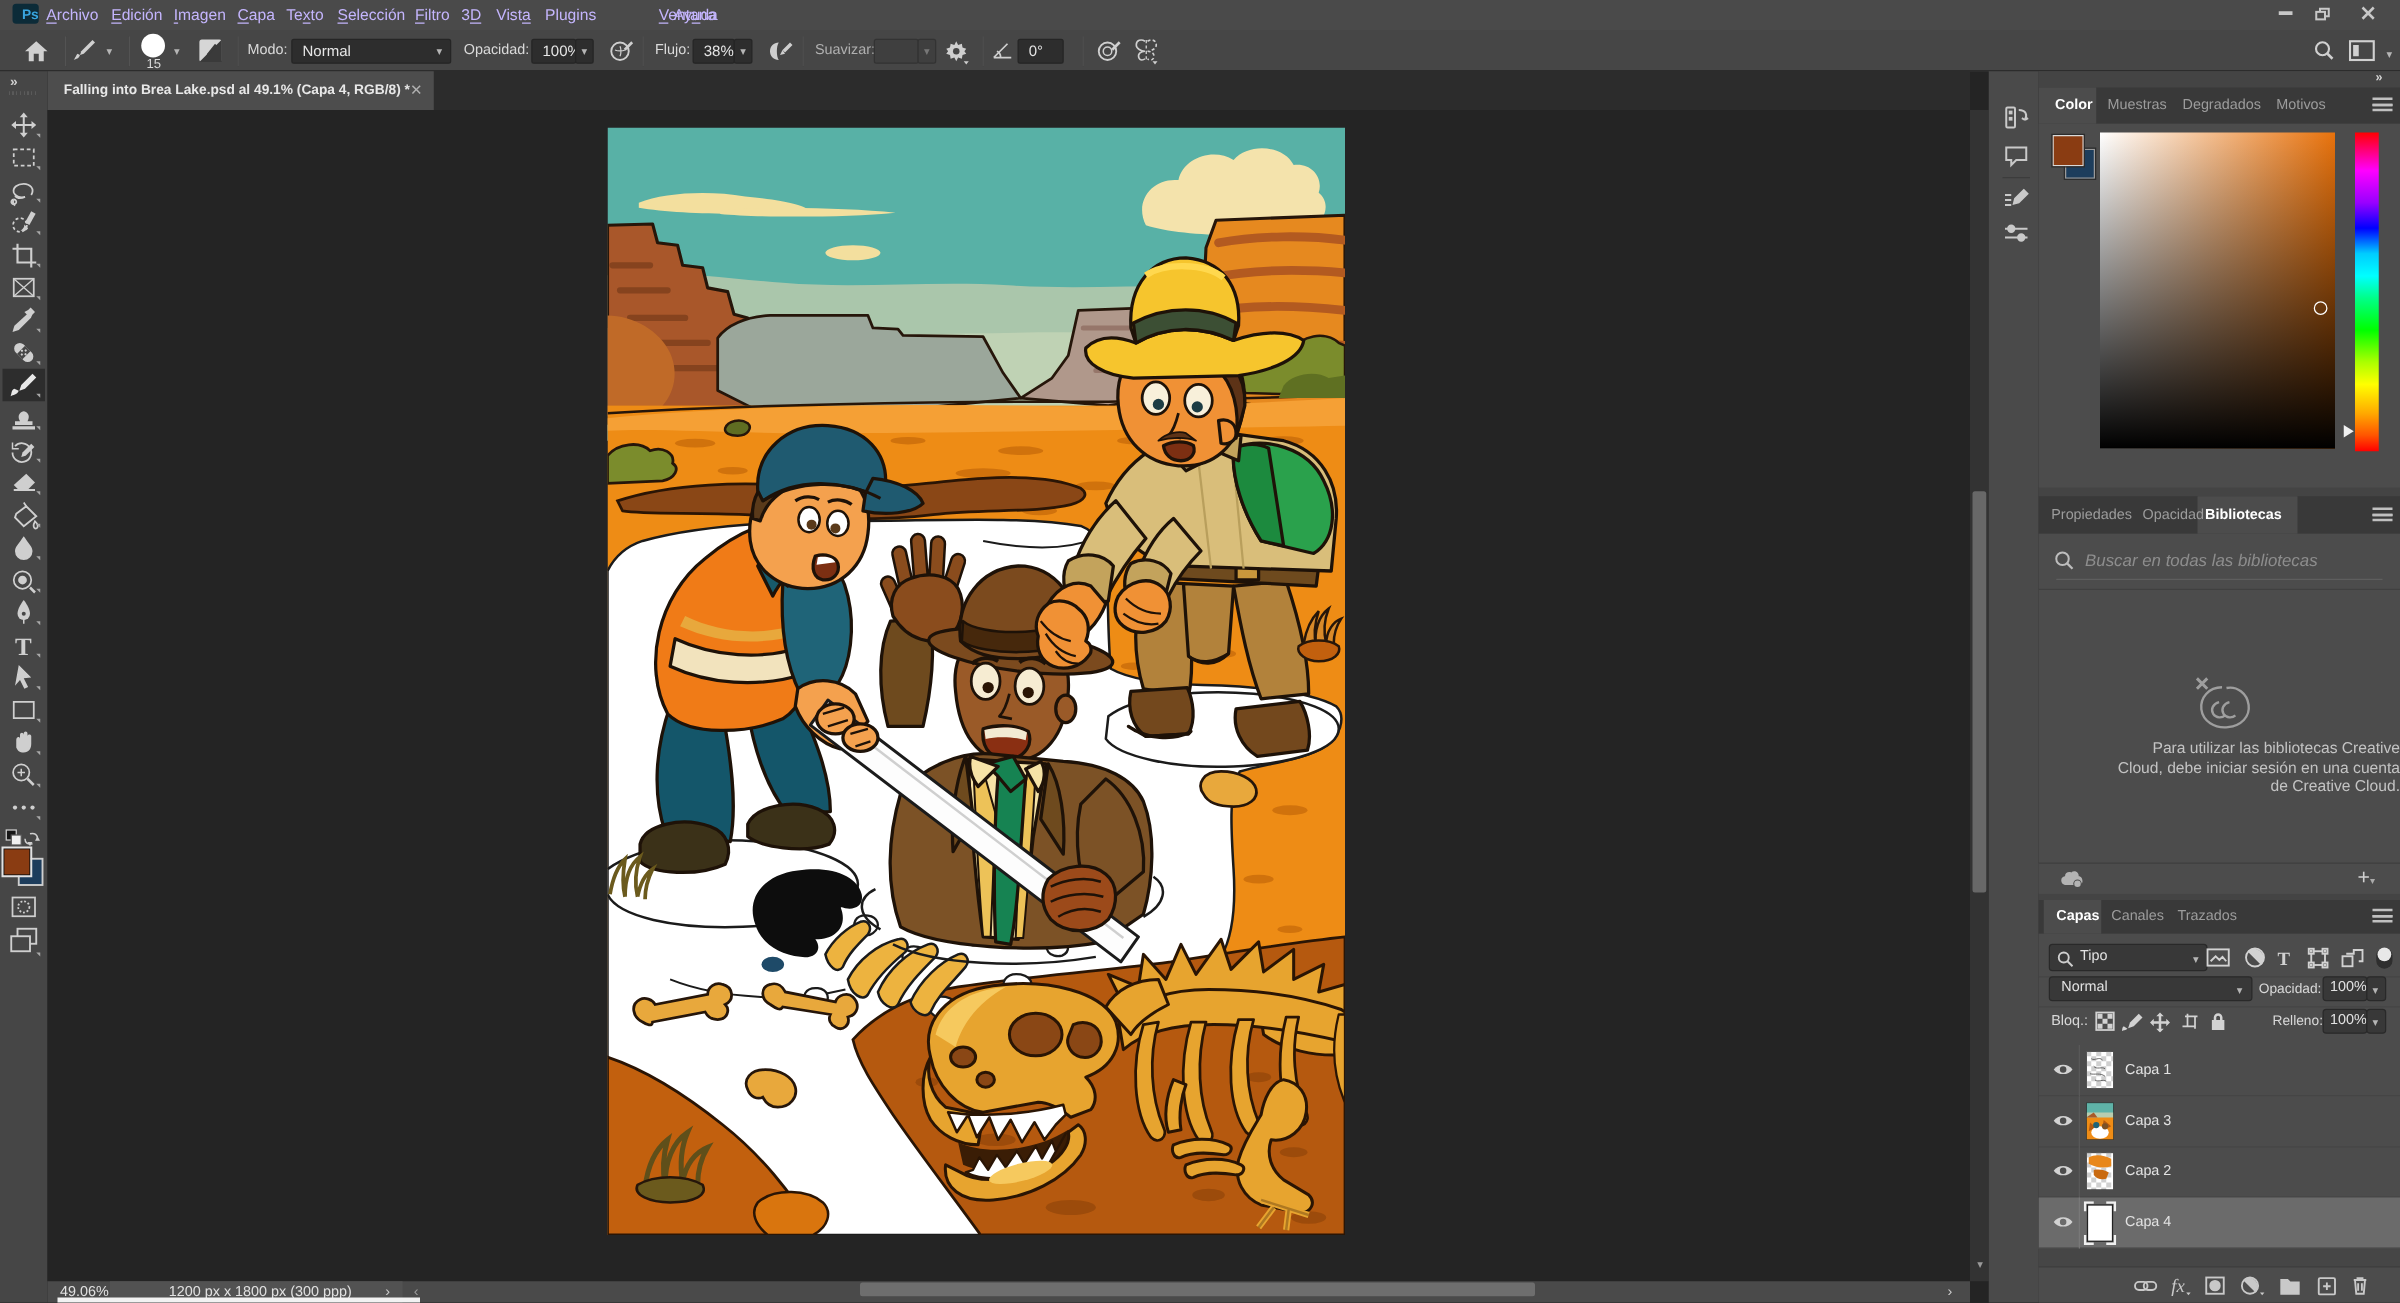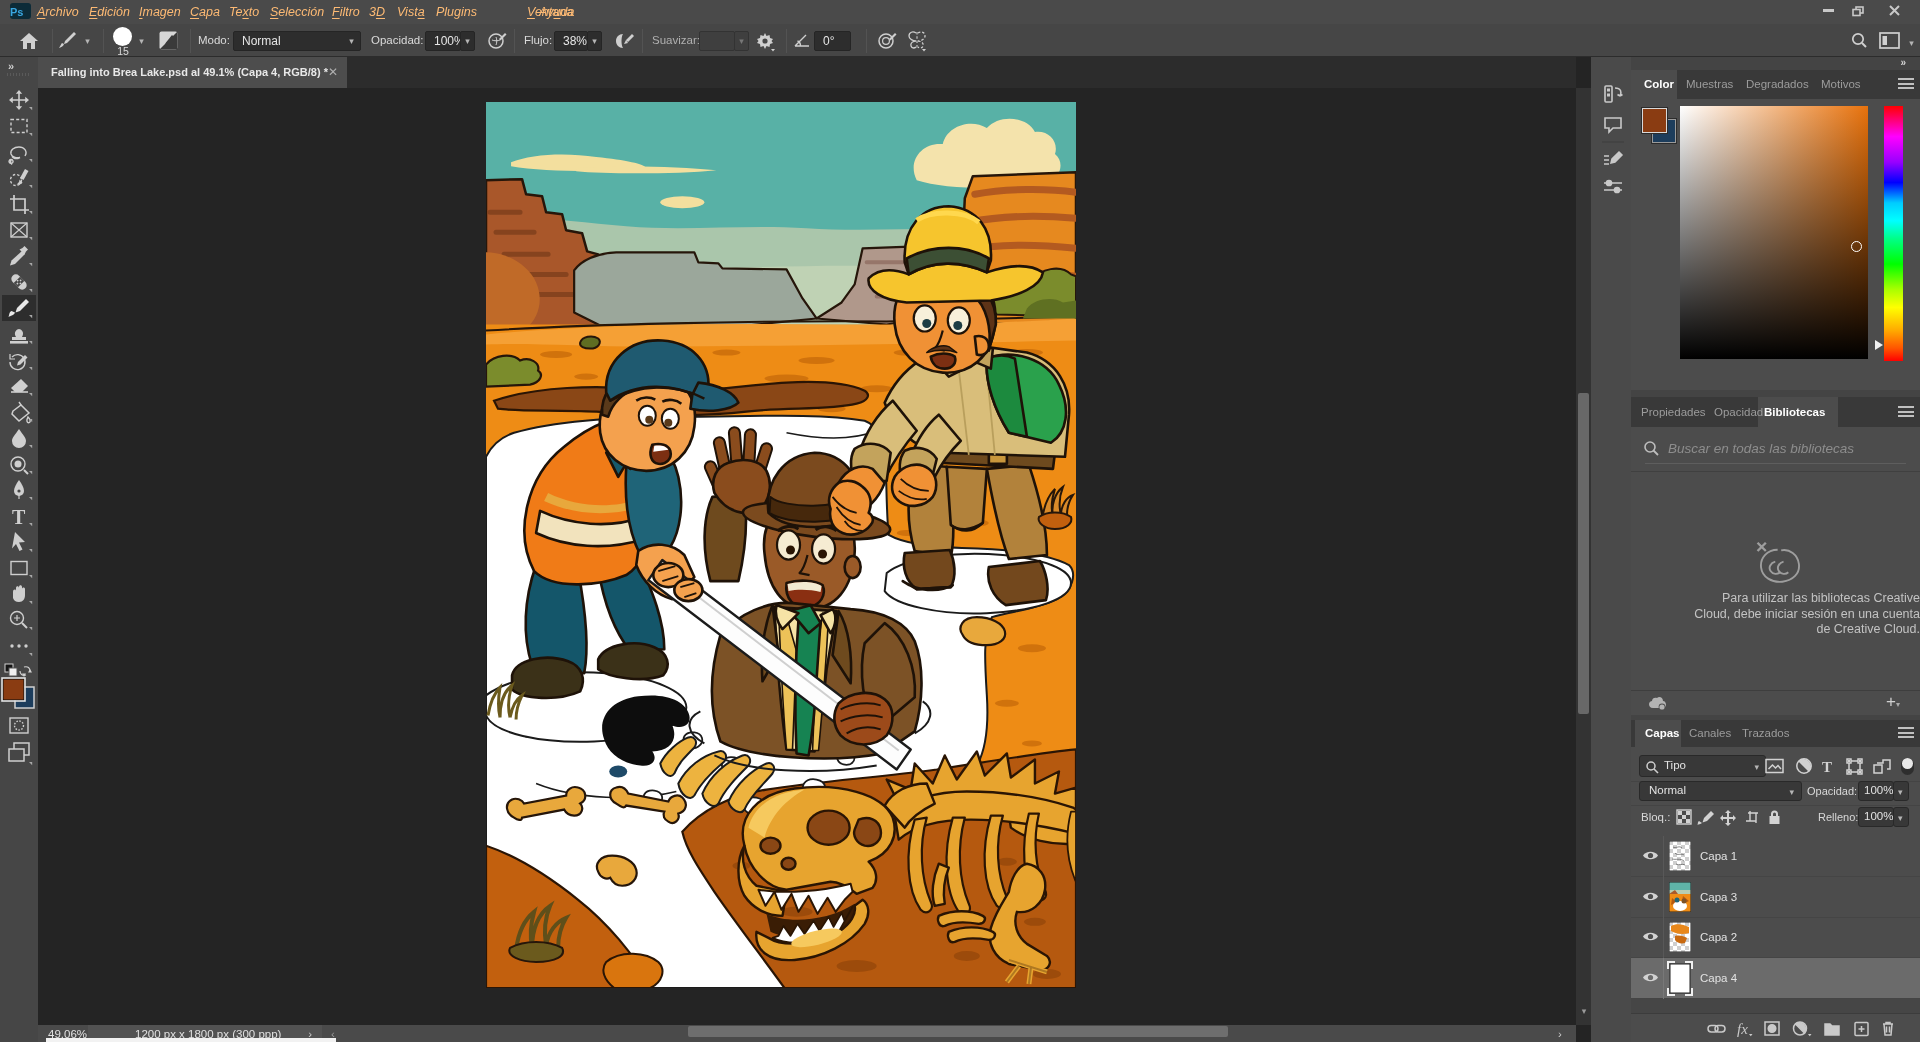--- a/index.html
+++ b/index.html
@@ -1,20 +1,20 @@
 <!DOCTYPE html>
 <html><head>
 <meta charset="utf-8">
 <style>
   * { margin:0; padding:0; box-sizing:border-box; }
   html,body { width:1920px; height:1042px; overflow:hidden; background:#242424;
     font-family:"Liberation Sans", sans-serif; }
   .abs { position:absolute; }
   #menubar { left:0; top:0; width:1920px; height:24px; background:#4a4a4a; }
-  .menu { position:absolute; top:5px; font-size:12.5px; color:#fdba74;font-style:italic; }
+  .menu { position:absolute; top:5px; font-size:12.5px; color:#c4b5fd; }
   .menu u { text-decoration:underline; text-underline-offset:2px; }
   #optionsbar { left:0; top:24px; width:1920px; height:33px; background:#464646;
     border-bottom:1px solid #2c2c2c; }
   .sep { position:absolute; top:5px; width:1px; height:24px; background:#383838; border-right:1px solid #535353; }
   .lbl { position:absolute; top:10px; font-size:11.5px; color:#dadada; }
   .box { position:absolute; top:7px; height:20px; background:#2d2d2d; border:1px solid #252525;
     border-radius:2px; color:#e6e6e6; font-size:12px; line-height:18px; padding-left:8px; }
   .chev { position:absolute; top:7px; width:15px; height:20px; color:#b5b5b5; font-size:9px;
     line-height:20px; text-align:center; }
   #toolbar { left:0; top:57px; width:38px; height:985px; background:#464646; }
@@ -40,21 +40,21 @@
   .layrow { position:absolute; left:0; width:289px; height:40.5px; border-bottom:1px solid #454545; }
   .lname { position:absolute; left:69px; top:14px; font-size:11.5px; color:#e2e2e2; }
   .thumb { position:absolute; left:38px; top:5px; width:22px; height:30px; }
   svg { position:absolute; }
 </style>
 </head>
 <body>
 
 <div class="abs" id="menubar">
   <div class="abs" style="left:10px;top:3px;width:21px;height:16px;background:#0c2b38;border-radius:3px;
-    color:#39a6e0;font-size:11px;font-weight:bold;text-align:left;line-height:18px;">Ps</div>
+    color:#39a6e0;font-size:11px;font-weight:bold;text-align:right;line-height:18px;">Ps</div>
   <div class="menu" style="left:37px;"><u>A</u>rchivo</div>
   <div class="menu" style="left:89px;"><u>E</u>dición</div>
   <div class="menu" style="left:139px;"><u>I</u>magen</div>
   <div class="menu" style="left:190px;"><u>C</u>apa</div>
   <div class="menu" style="left:229px;">Te<u>x</u>to</div>
   <div class="menu" style="left:270px;"><u>S</u>elección</div>
   <div class="menu" style="left:332px;"><u>F</u>iltro</div>
   <div class="menu" style="left:369px;">3<u>D</u></div>
   <div class="menu" style="left:397px;">Vist<u>a</u></div>
   <div class="menu" style="left:436px;">Plugins</div>

